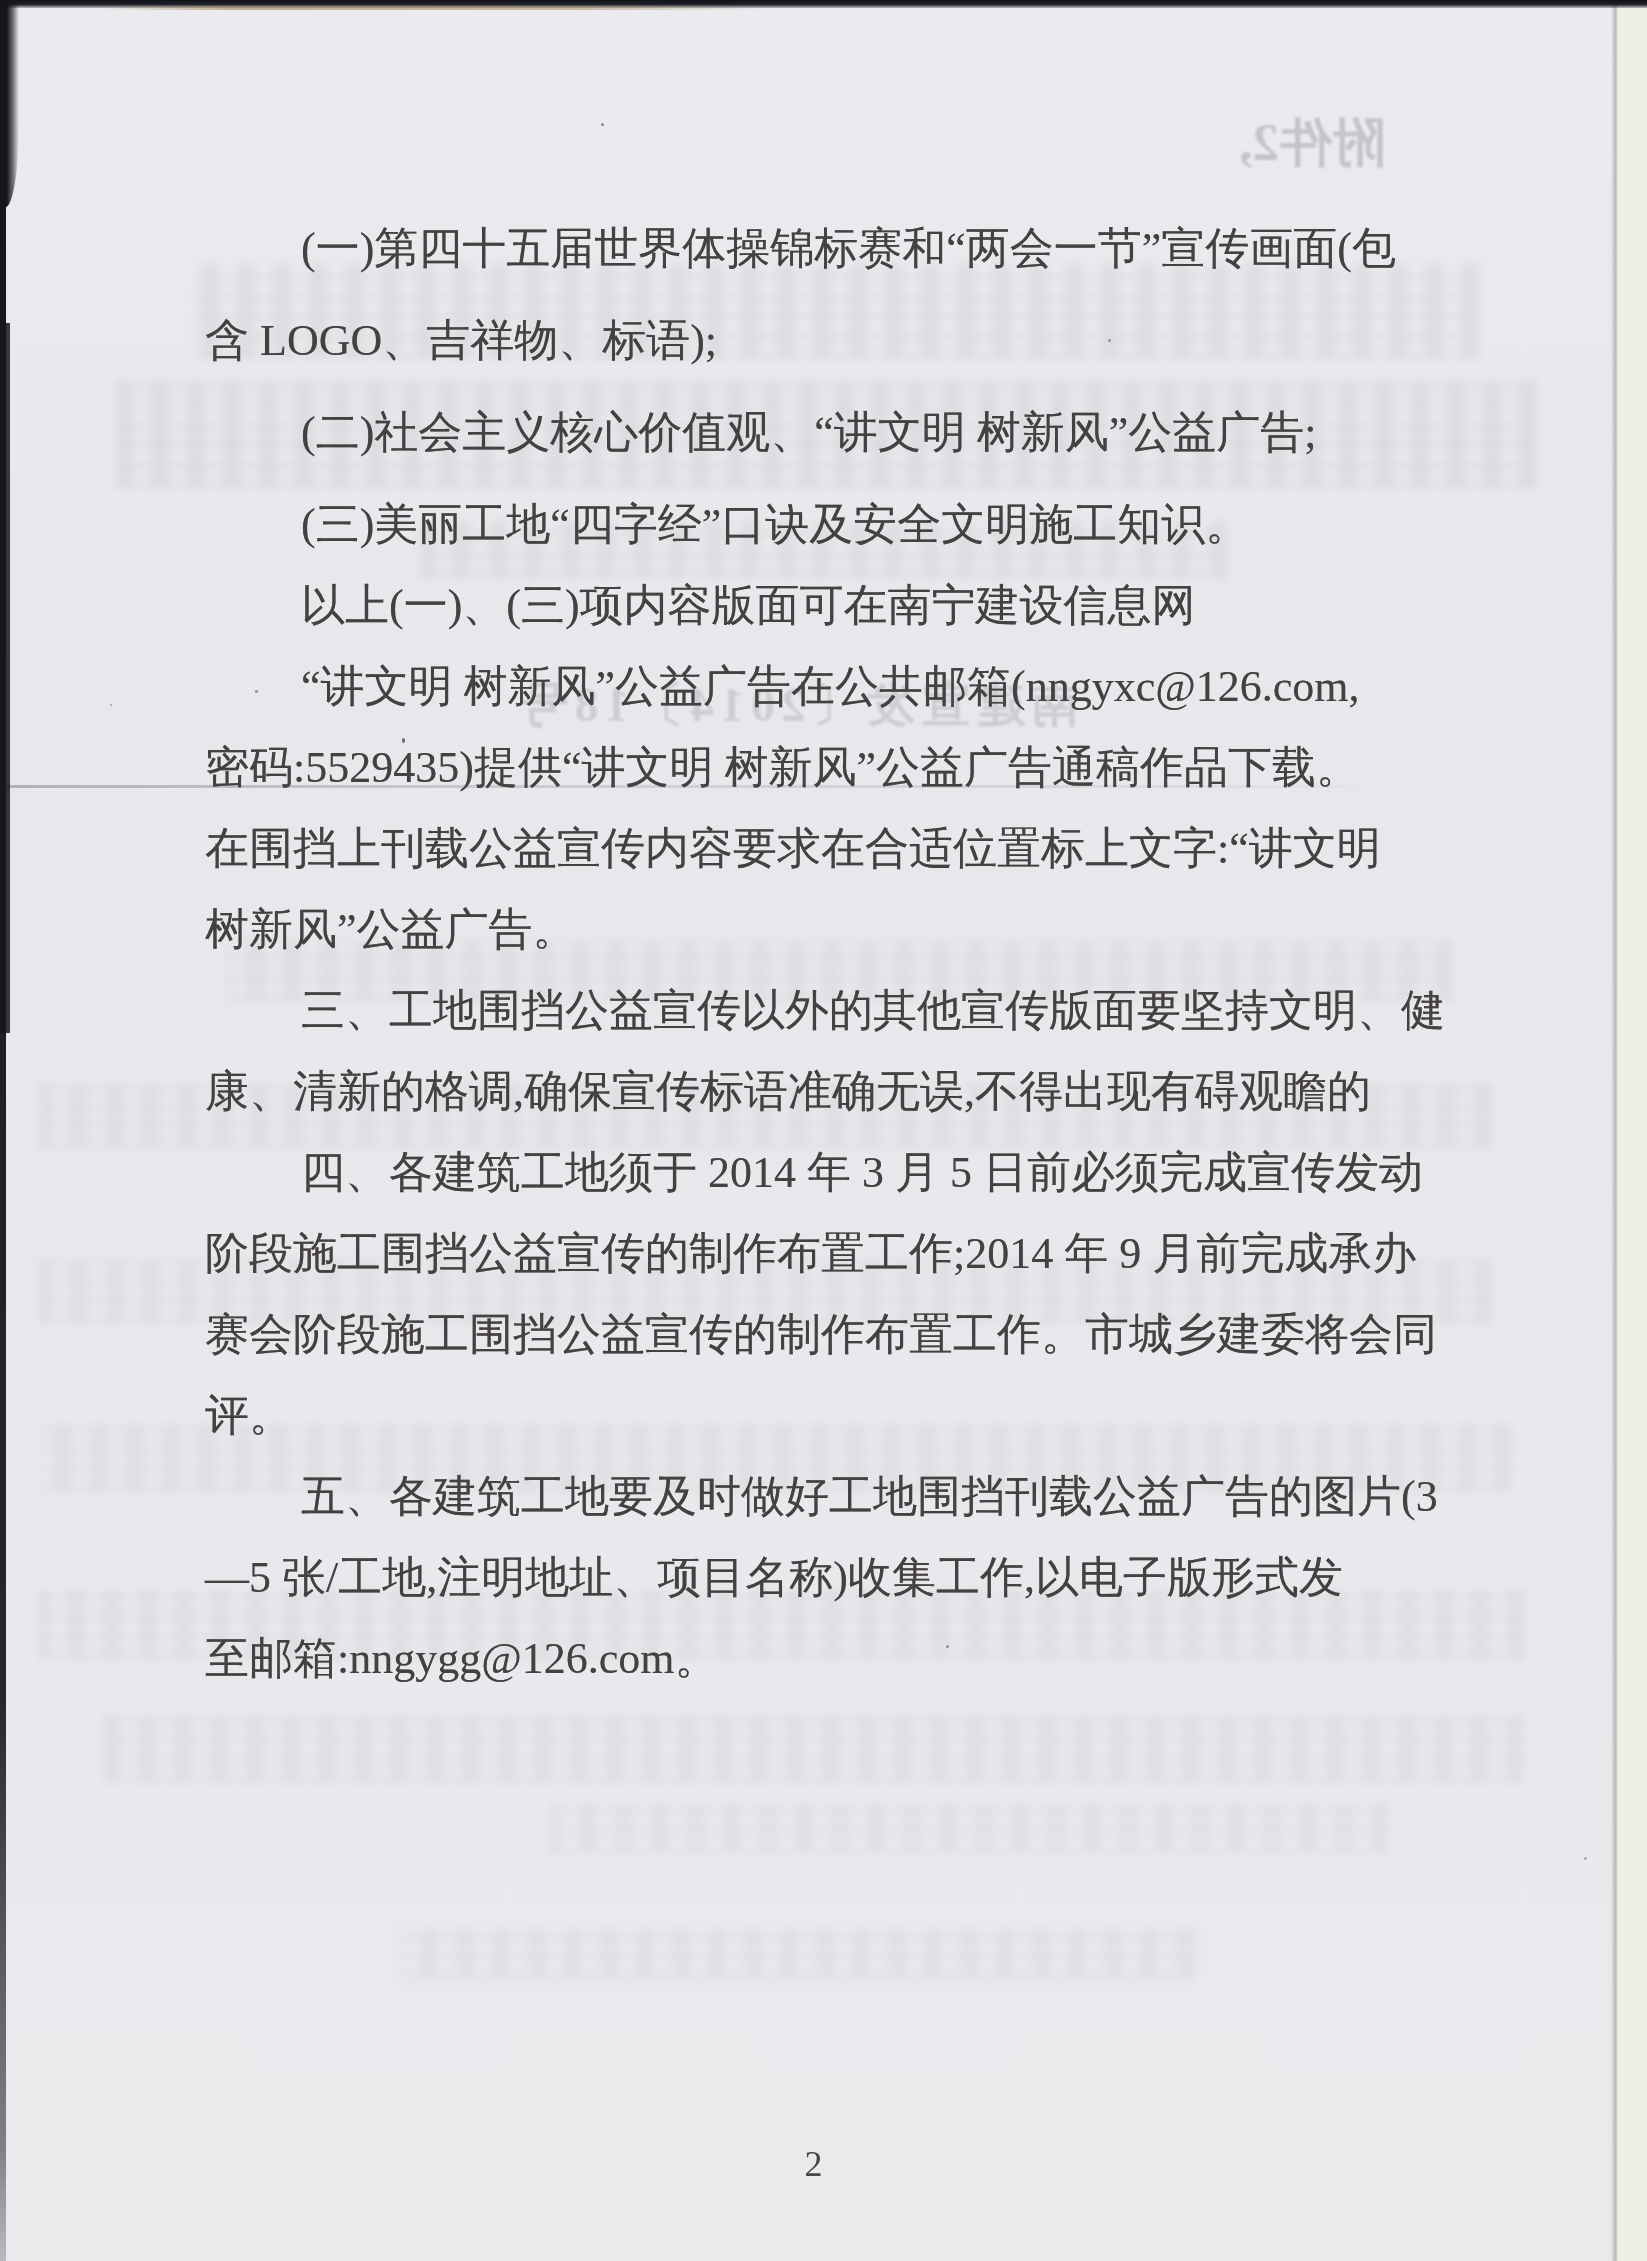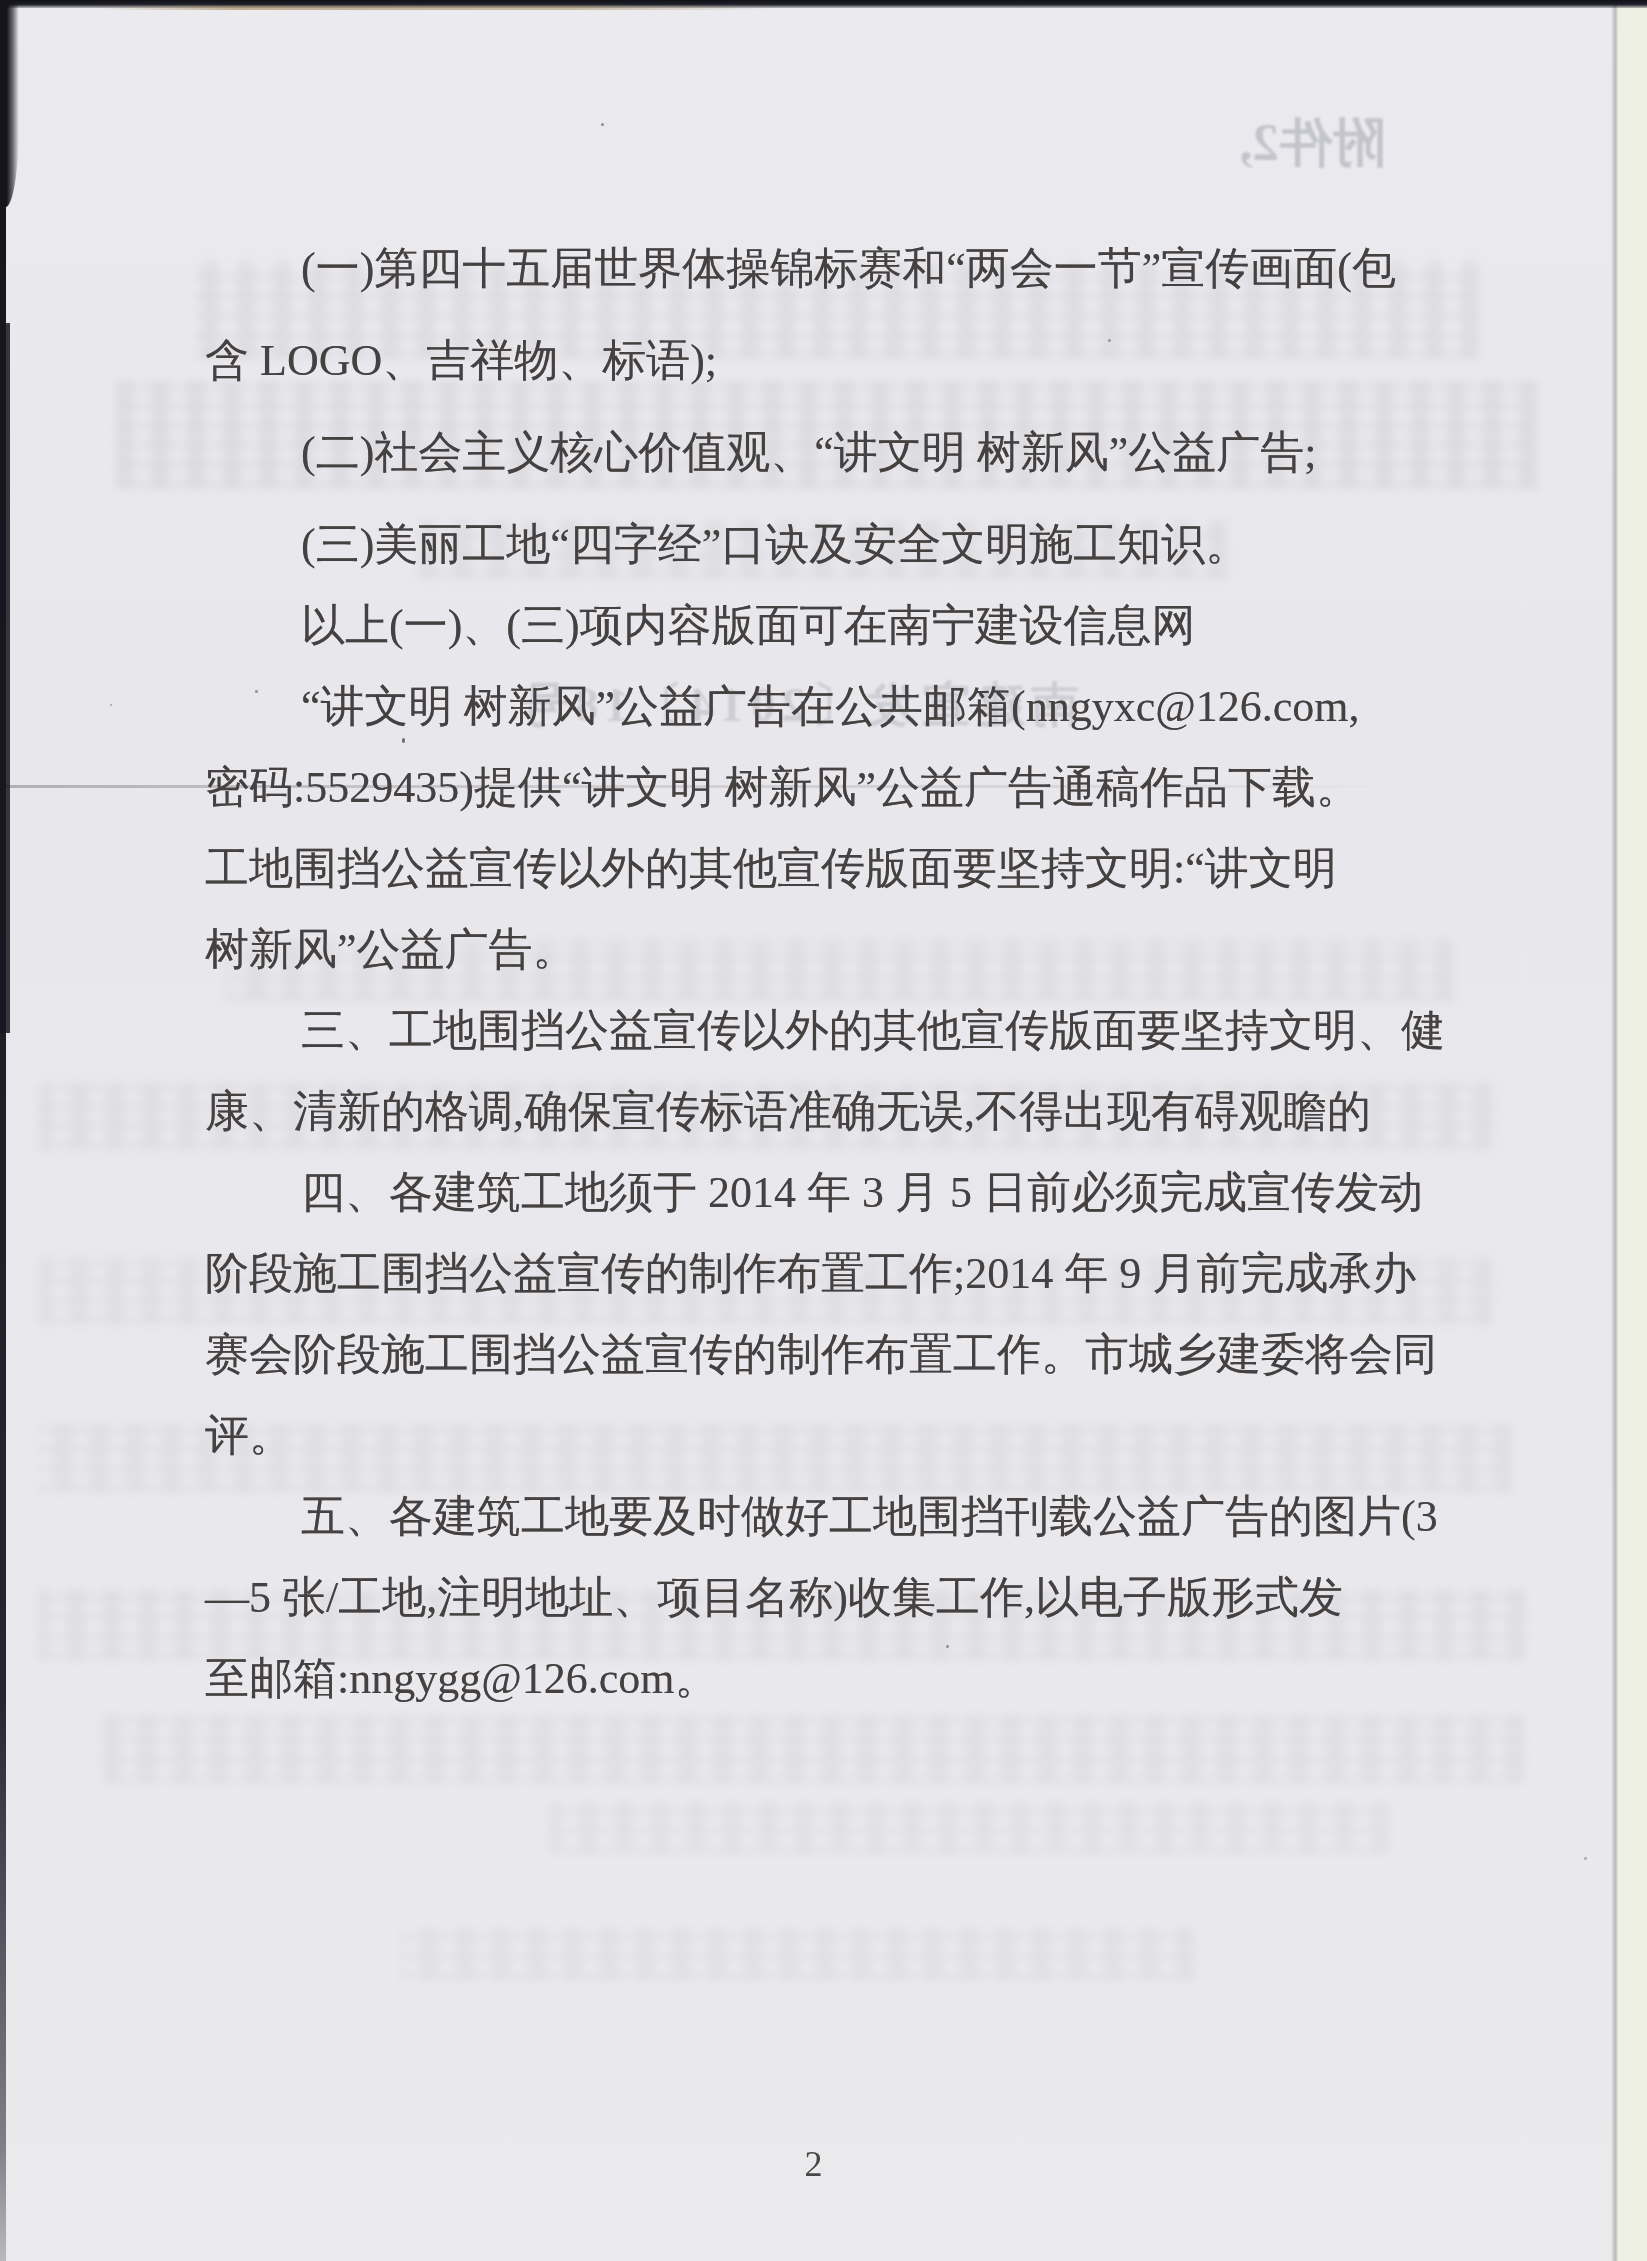--- a/index.html
+++ b/index.html
@@ -31,21 +31,21 @@
   
   .ghost{position:absolute;transform:scaleX(-1);color:#8e909c;filter:blur(1.3px);
     font-weight:bold;white-space:nowrap;}
   .ghost-attachment{left:1230px;top:107px;width:155px;font-size:53px;opacity:.42;}
   .ghost-docnum{left:497px;top:673px;width:581px;font-size:48px;opacity:.30;letter-spacing:6.5px;}
   .smudge{position:absolute;transform:scaleX(-1);filter:blur(4.5px);
     background:
       repeating-linear-gradient(90deg,rgba(110,110,124,.55) 0 18px,rgba(110,110,124,0) 18px 36px),
       repeating-linear-gradient(0deg,rgba(110,110,124,.40) 0 7.8px,rgba(110,110,124,0) 7.8px 19.4px);}
   
-  .text-block{position:absolute;left:205px;top:228px;width:1224px;color:#454140;
+  .text-block{position:absolute;left:205px;top:208px;width:1224px;color:#454140;
     font-size:44px;}
   .line{height:81px;line-height:81px;white-space:nowrap;
     text-shadow:0 0 0.6px rgba(70,64,58,.55);}
   .line.indent{padding-left:96px;}
   .line.extra{margin-top:11px;}
   
   .page-number{position:absolute;left:778px;top:2143px;width:71px;text-align:center;
     font-size:36px;color:#4a4644;}
   
   .speck{position:absolute;border-radius:50%;}
@@ -73,21 +73,21 @@
   <div class="crease"></div>
 
   <div class="text-block">
       <div class="line indent">(一)第四十五届世界体操锦标赛和“两会一节”宣传画面(包</div>
       <div class="line extra">含 LOGO、吉祥物、标语);</div>
       <div class="line indent extra">(二)社会主义核心价值观、“讲文明 树新风”公益广告;</div>
       <div class="line indent extra">(三)美丽工地“四字经”口诀及安全文明施工知识。</div>
       <div class="line indent">以上(一)、(三)项内容版面可在南宁建设信息网</div>
       <div class="line indent">“讲文明 树新风”公益广告在公共邮箱(nngyxc@126.com,</div>
       <div class="line">密码:5529435)提供“讲文明 树新风”公益广告通稿作品下载。</div>
-      <div class="line">工地围挡公益宣传以外的其他宣传版面要坚持文明:“讲文明</div>
+      <div class="line">在围挡上刊载公益宣传内容要求在合适位置标上文字:“讲文明</div>
       <div class="line">树新风”公益广告。</div>
       <div class="line indent">三、工地围挡公益宣传以外的其他宣传版面要坚持文明、健</div>
       <div class="line">康、清新的格调,确保宣传标语准确无误,不得出现有碍观瞻的</div>
       <div class="line indent">四、各建筑工地须于 2014 年 3 月 5 日前必须完成宣传发动</div>
       <div class="line">阶段施工围挡公益宣传的制作布置工作;2014 年 9 月前完成承办</div>
       <div class="line">赛会阶段施工围挡公益宣传的制作布置工作。市城乡建委将会同</div>
       <div class="line">评。</div>
       <div class="line indent">五、各建筑工地要及时做好工地围挡刊载公益广告的图片(3</div>
       <div class="line">—5 张/工地,注明地址、项目名称)收集工作,以电子版形式发</div>
       <div class="line">至邮箱:nngygg@126.com。</div>

